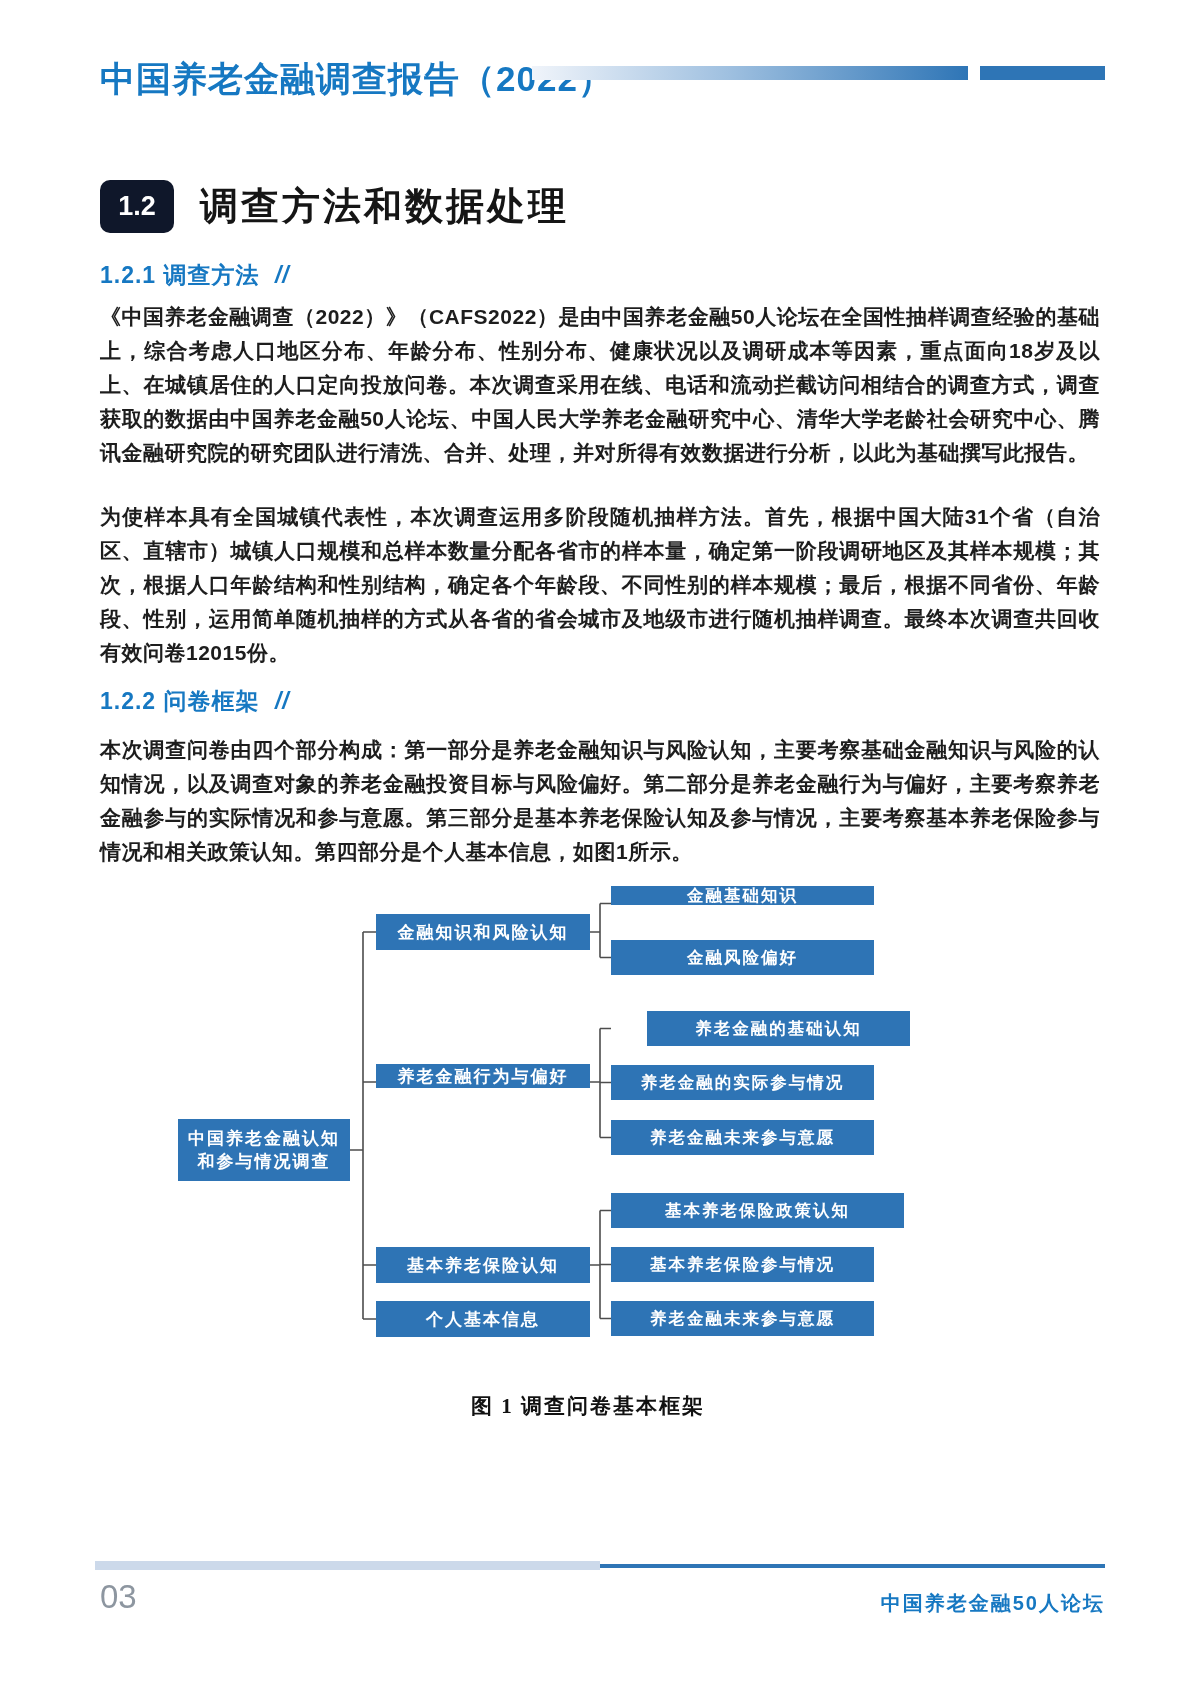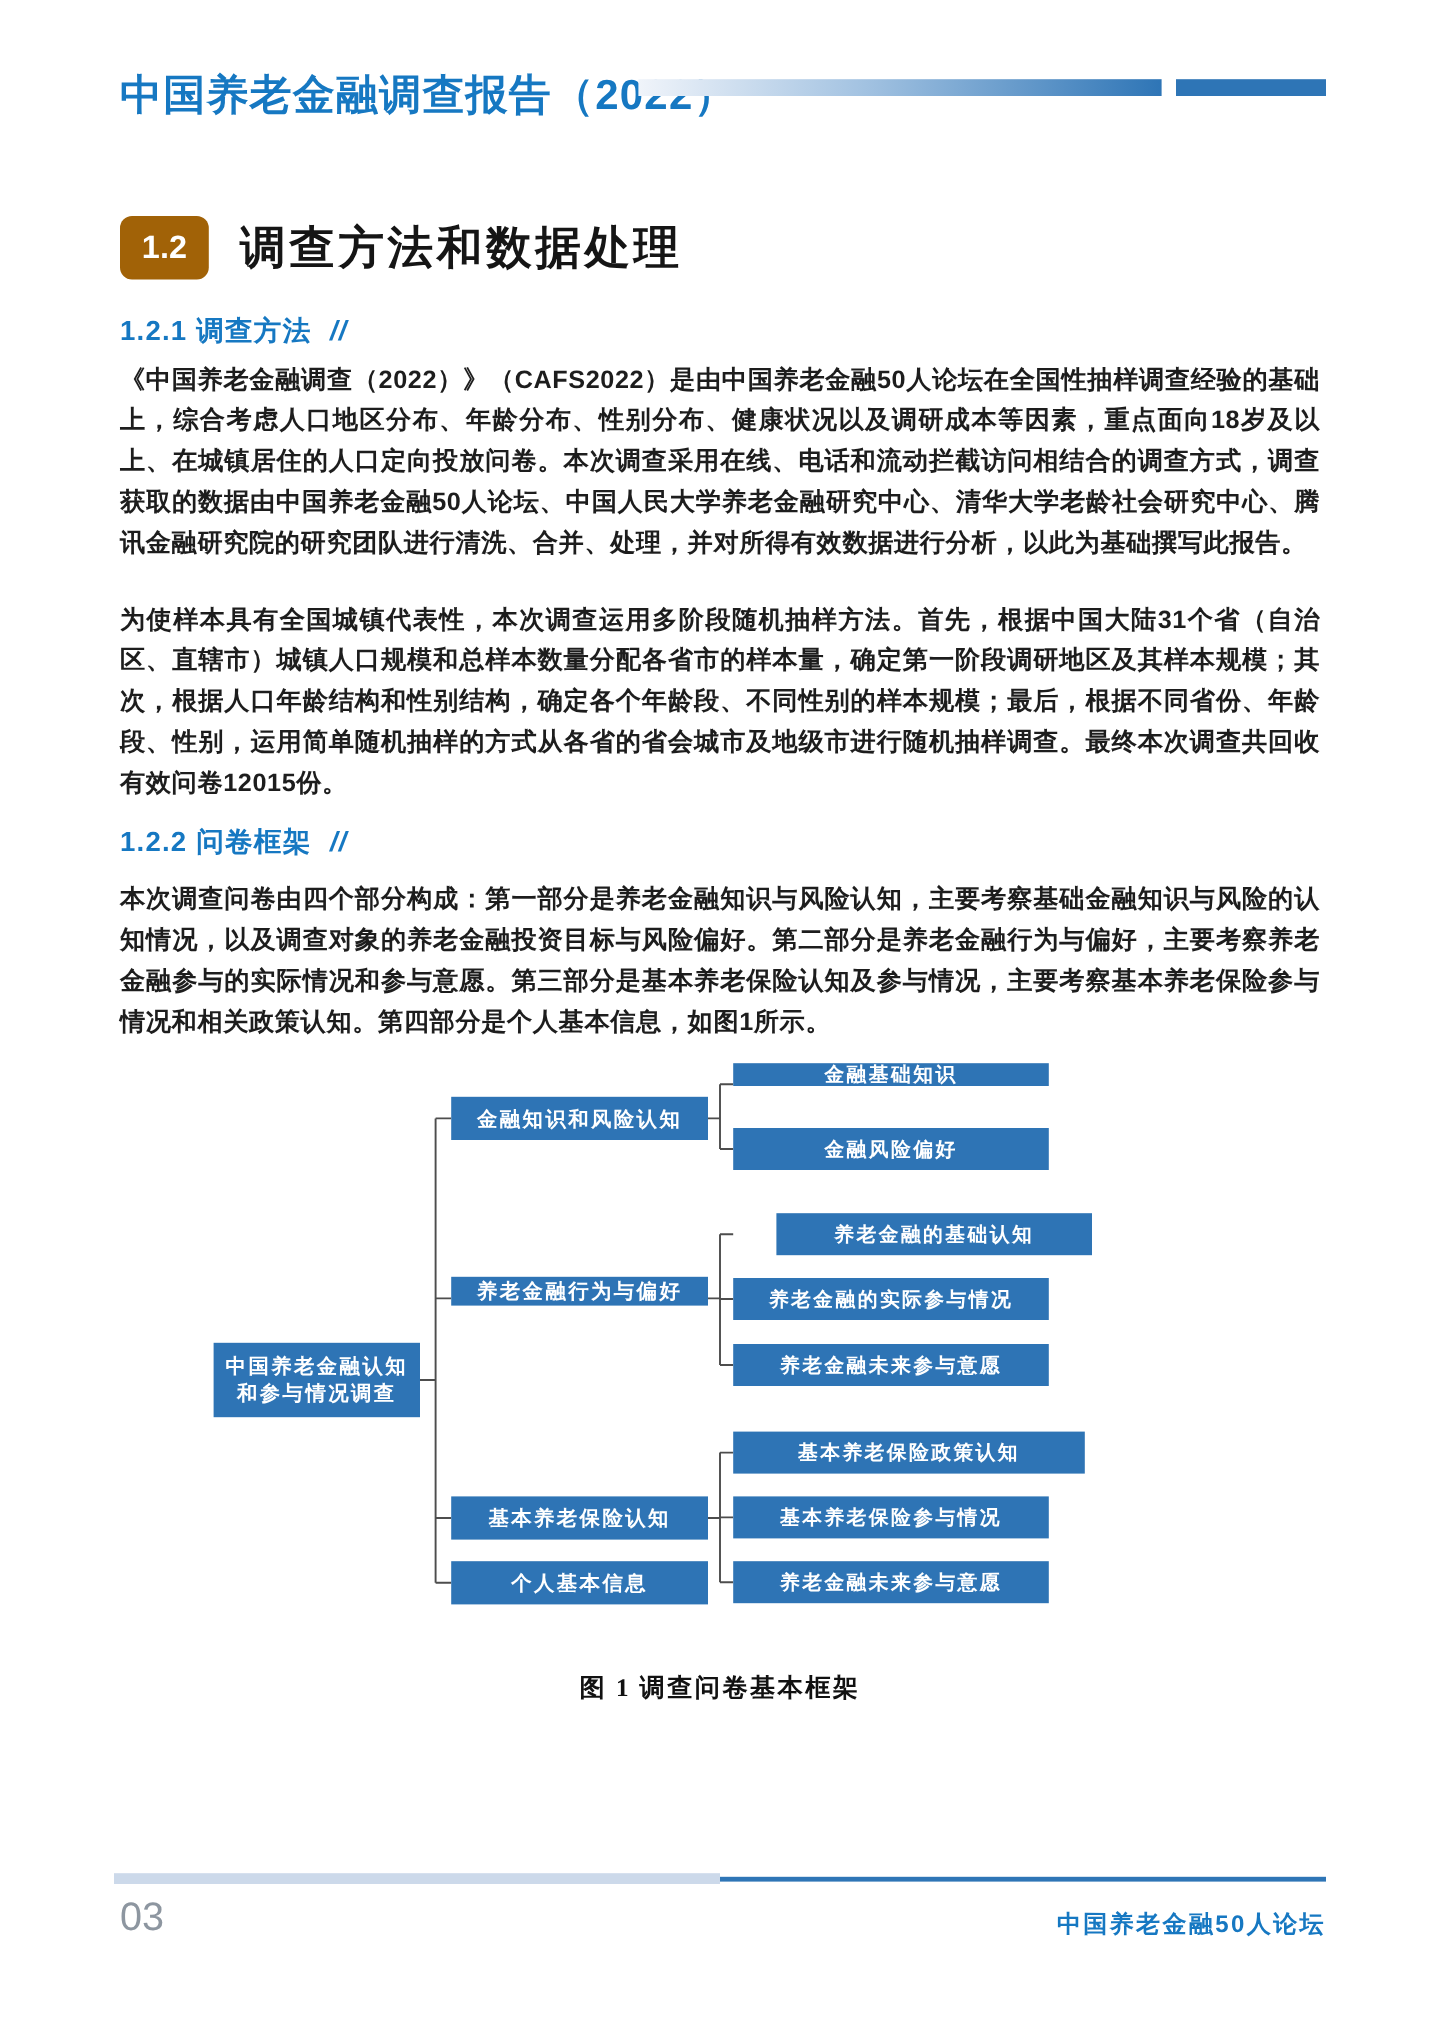--- a/index.html
+++ b/index.html
@@ -9,21 +9,21 @@
 
   
   .header-title { position:absolute; left:100px; top:56px; font-size:35px; font-weight:bold;
                   color:#1678c2; letter-spacing:1px; }
   .header-bar-gradient { position:absolute; left:532px; top:66px; width:436px; height:14px;
                   background:linear-gradient(90deg,#f0f4fa 0%, #9fc0e0 45%, #2e75b6 100%); }
   .header-bar-solid { position:absolute; left:980px; top:66px; width:125px; height:14px; background:#2e75b6; }
 
   
   .section-num { position:absolute; left:100px; top:180px; width:74px; height:53px;
-                 background:#a16207; border-radius:10px; color:#fff; font-size:27px; font-weight:bold;
+                 background:#0f172a; border-radius:10px; color:#fff; font-size:27px; font-weight:bold;
                  display:flex; align-items:center; justify-content:center; }
   .section-title { position:absolute; left:200px; top:180px; height:53px; display:flex; align-items:center;
                  font-size:38px; font-weight:bold; color:#151515; letter-spacing:3px; }
 
   
   .subhead { position:absolute; left:100px; font-size:23px; font-weight:bold; color:#1678c2; letter-spacing:1px; }
   .subhead .slashes { font-style:italic; margin-left:8px; }
 
   
   .body-para { position:absolute; left:100px; width:1000px; margin:0; font-size:21px; line-height:34px;
@@ -31,21 +31,21 @@
 
   
   .diagram { position:absolute; left:100px; top:878px; width:1000px; height:470px; }
   .diagram svg { position:absolute; left:0; top:0; }
   .node { position:absolute; background:#2e74b5; color:#ffffff; font-weight:bold;
           display:flex; align-items:center; justify-content:center; text-align:center;
           letter-spacing:2px; font-size:17px; }
   .node.root { white-space:pre-line; line-height:23px; }
   .node.leaf { font-size:16.5px; }
 
-  .caption { position:absolute; left:100px; top:1392px; width:1000px; text-align:center;
+  .caption { position:absolute; left:88px; top:1392px; width:1000px; text-align:center;
              font-family:"Liberation Serif", serif; font-weight:bold; font-size:21px; color:#111; letter-spacing:2px; }
 
   
   .divider-left  { position:absolute; left:95px;  top:1561px; width:505px; height:9px; background:#ccd9ea; }
   .divider-right { position:absolute; left:600px; top:1564px; width:505px; height:4px; background:#2e75b6; }
   .page-number { position:absolute; left:100px; top:1578px; font-size:33px; color:#8d96a0; }
   .footer-org  { position:absolute; right:95px; top:1590px; font-size:20px; color:#1678c2;
                  font-weight:bold; letter-spacing:2px; }
 </style>
 </head>

